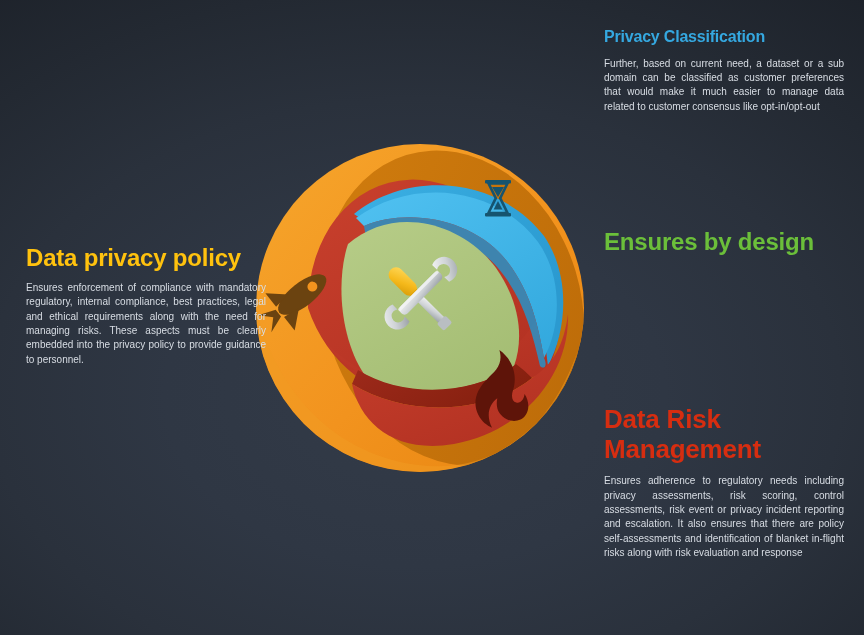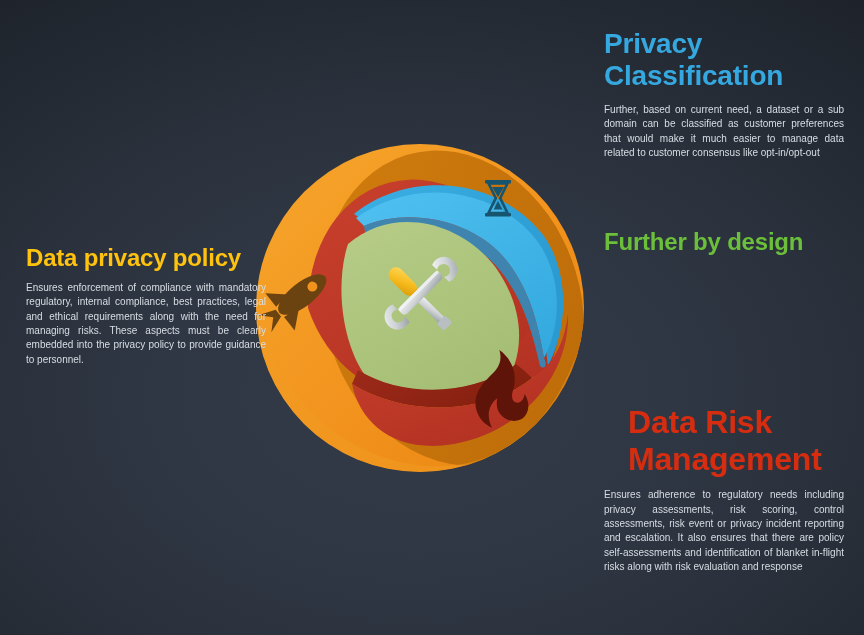--- a/index.html
+++ b/index.html
@@ -59,43 +59,42 @@
     margin-bottom: 9px;
   }
 
   #panel-classification {
     left: 604px;
     top: 28px;
     width: 240px;
   }
   #panel-classification h2 {
     color: #35A8E0;
-    font-size: 28px;
+    font-size: 16px;
   }
 
   #panel-design {
     left: 604px;
     top: 228px;
     width: 240px;
   }
   #panel-design h2 {
     color: #6BBF3A;
     font-size: 24px;
     white-space: nowrap;
   }
 
   #panel-risk {
     left: 604px;
     top: 404px;
     width: 240px;
   }
   #panel-risk h2 {
     color: #D62D10;
-    font-size: 32px;
-    margin-left: 24px;
+    font-size: 26px;
   }
 
   
   #sphere-graphic {
     position: absolute;
     left: 248px;
     top: 118px;
     width: 344px;
     height: 394px;
   }
@@ -288,21 +287,21 @@
     <h2>Data privacy policy</h2>
     <p>Ensures enforcement of compliance with mandatory regulatory, internal compliance, best practices, legal and ethical requirements along with the need for managing risks. These aspects must be clearly embedded into the privacy policy to provide guidance to personnel.</p>
   </div>
 
   <div class="panel" id="panel-classification">
     <h2>Privacy Classification</h2>
     <p>Further, based on current need, a dataset or a sub domain can be classified as customer preferences that would make it much easier to manage data related to customer consensus like opt-in/opt-out</p>
   </div>
 
   <div class="panel" id="panel-design">
-    <h2>Further by design</h2>
+    <h2>Ensures by design</h2>
   </div>
 
   <div class="panel" id="panel-risk">
     <h2>Data Risk Management</h2>
     <p>Ensures adherence to regulatory needs including privacy assessments, risk scoring, control assessments, risk event or privacy incident reporting and escalation. It also ensures that there are policy self-assessments and identification of blanket in-flight risks along with risk evaluation and response</p>
   </div>
 
 </div>
 
 </body></html>

